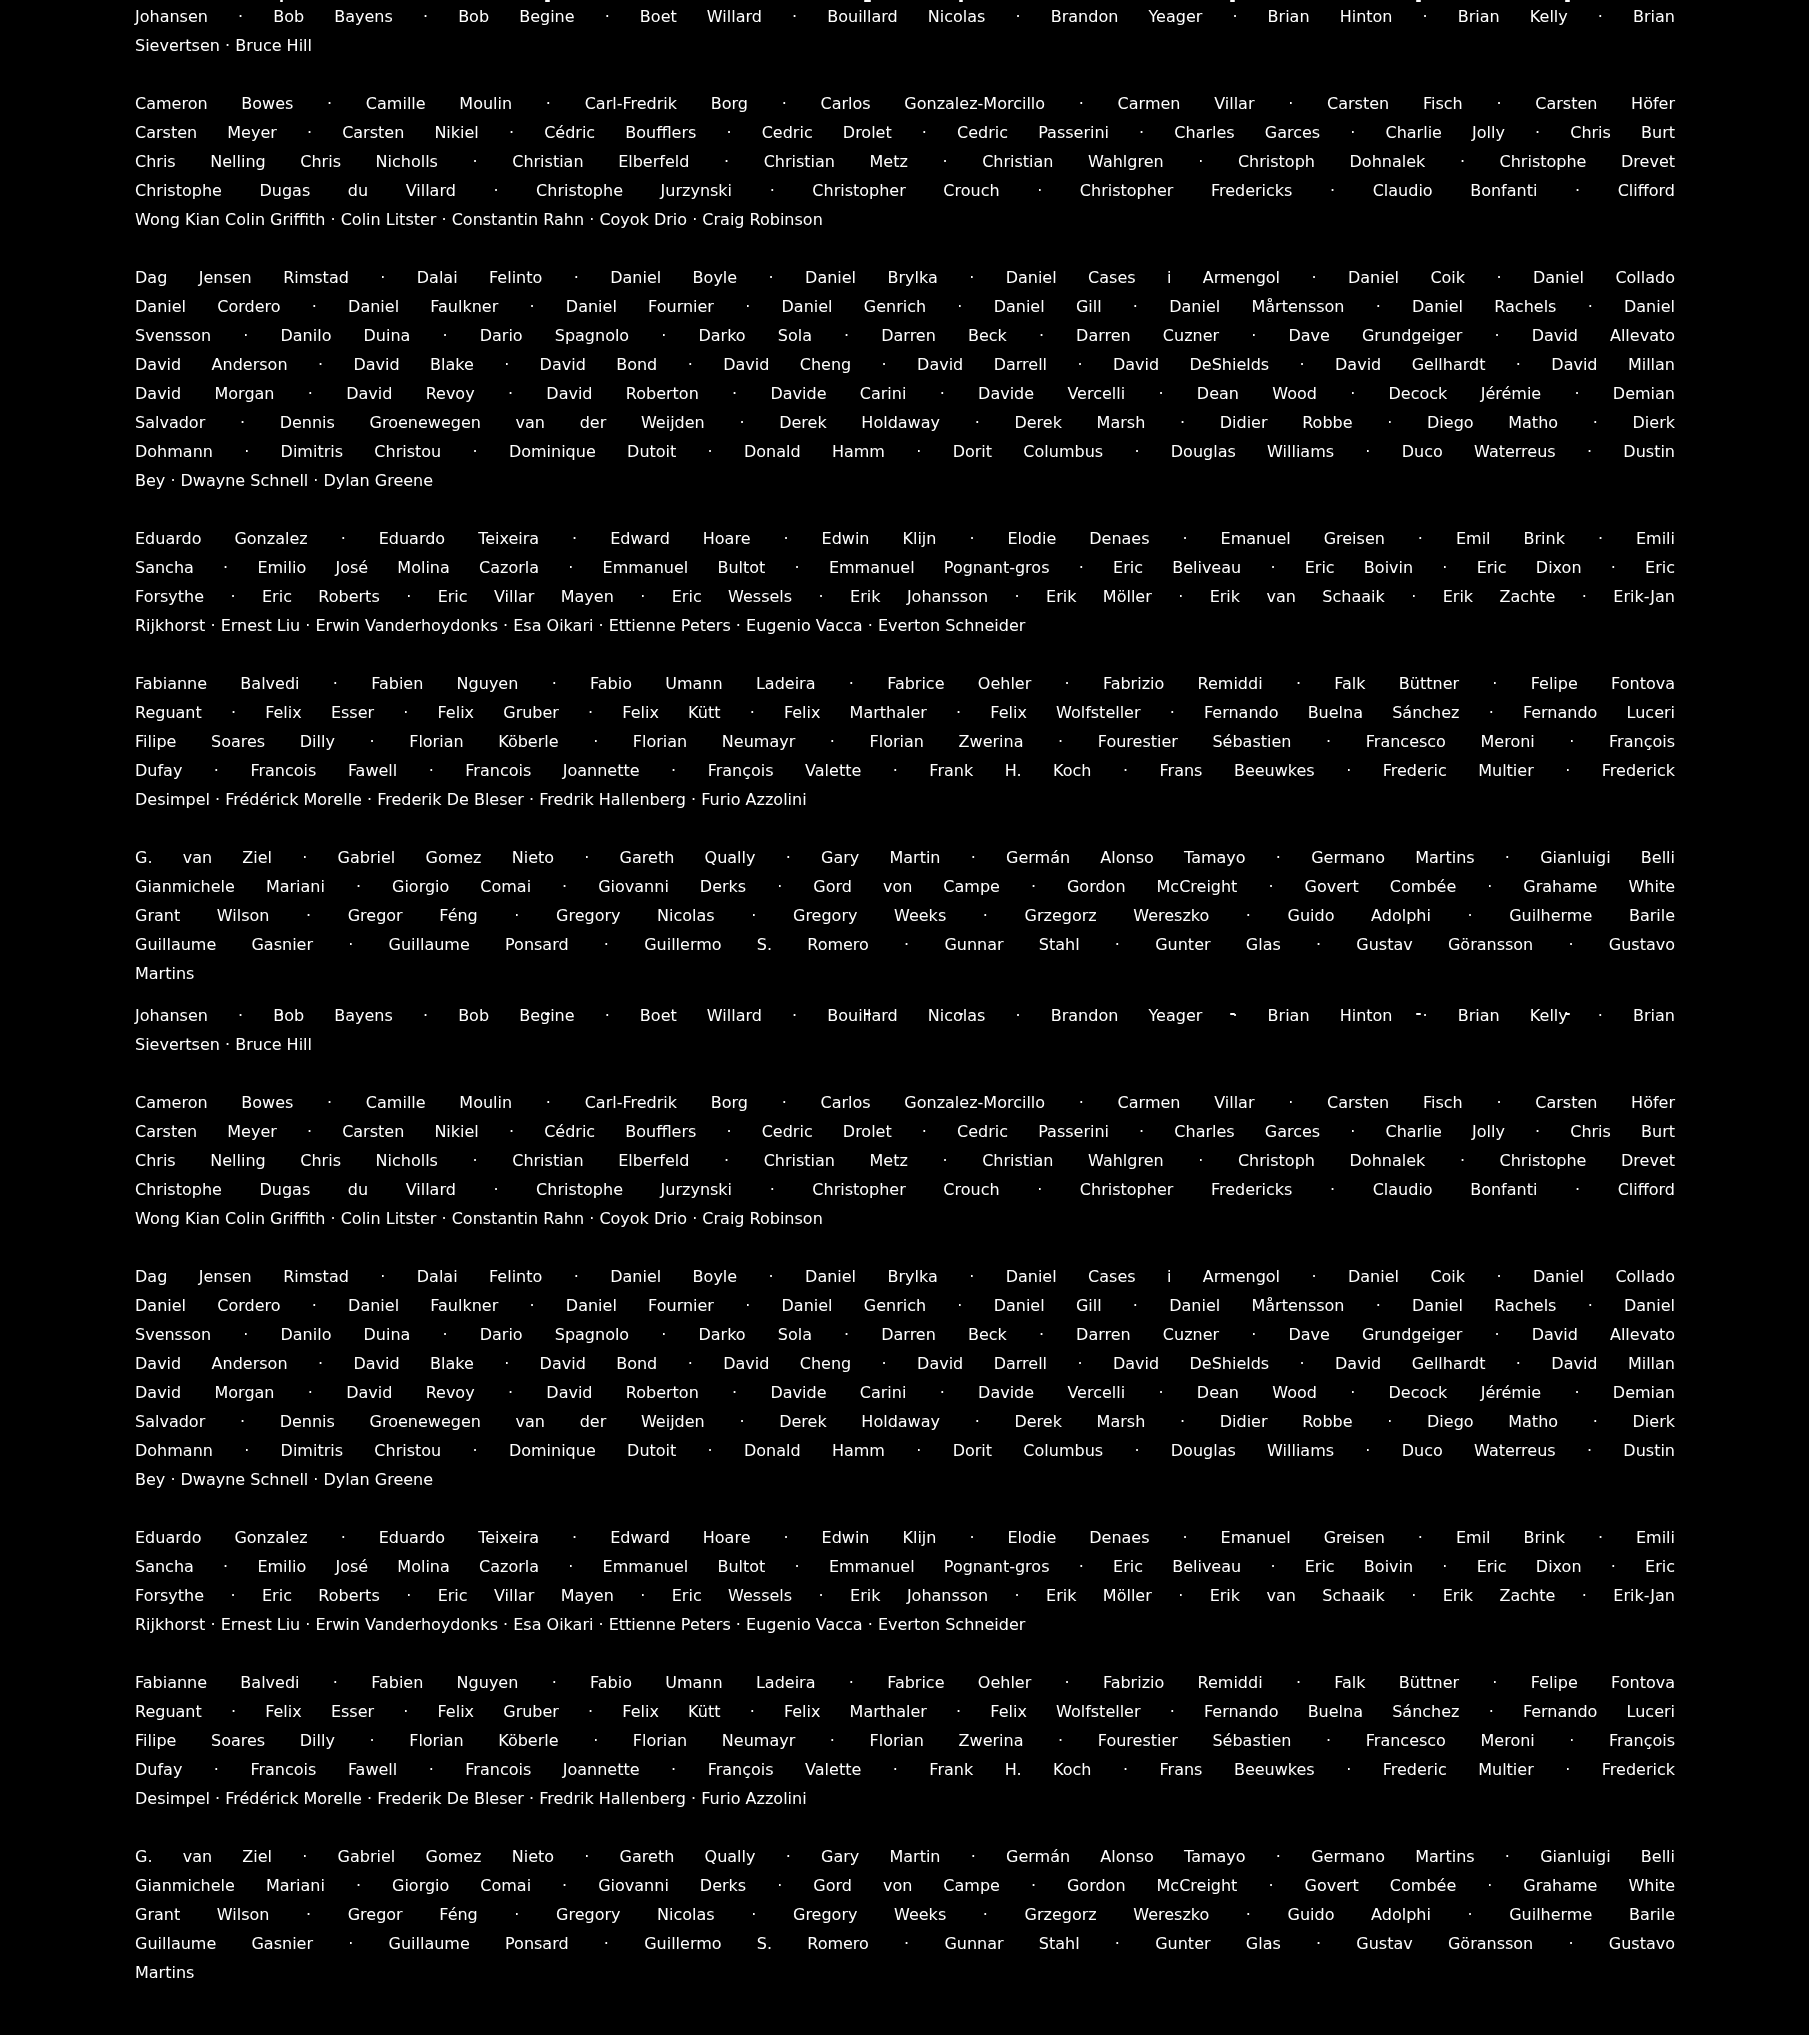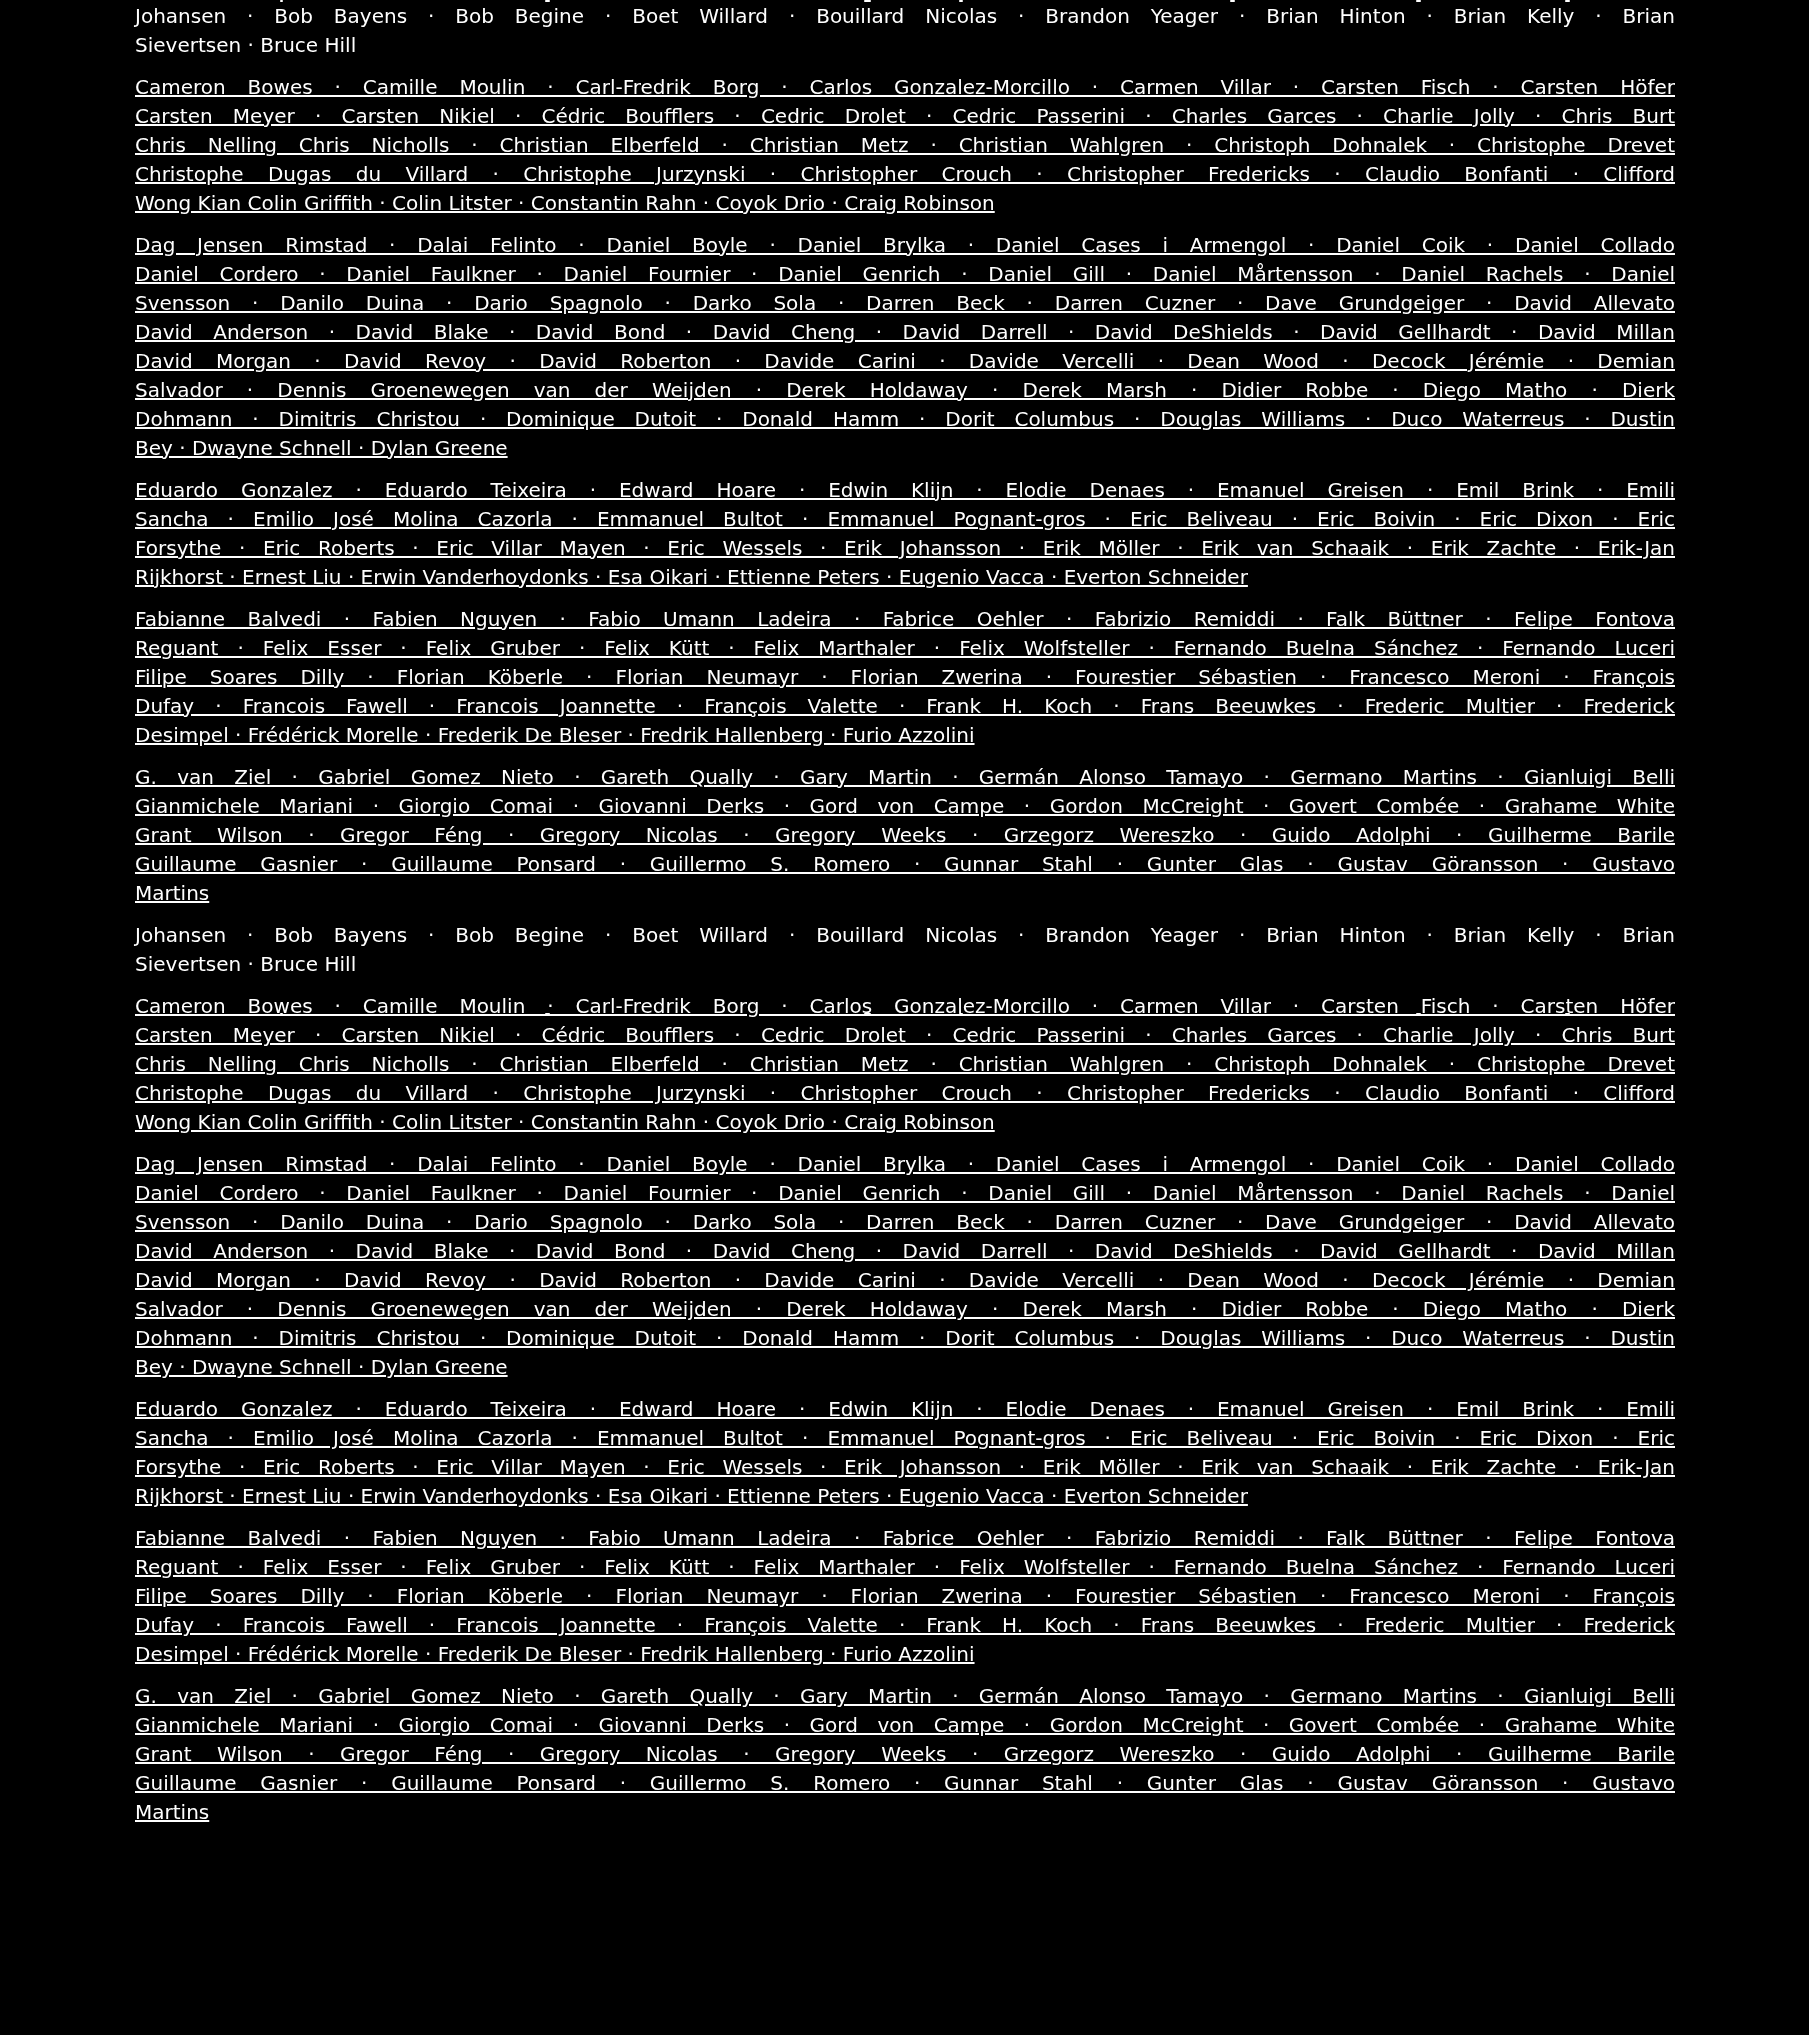--- a/index.html
+++ b/index.html
@@ -8,26 +8,26 @@
     height: 2035px;
     overflow: hidden;
     position: relative;
     font-family: "DejaVu Sans", sans-serif;
   }
   .credits-roll {
     position: absolute;
     left: 135px;
     top: 1.8px;
     width: 1540px;
-    font-size: 20px;
+    font-size: 16px;
     line-height: 29px;
     font-weight: normal;
   }
   .block + .block { margin-top: 13.6px; }
-  .para + .para { margin-top: 13px; text-decoration: underline; }
+  .para + .para { margin-top: 29px; }
   .line {
     text-align: justify;
     text-align-last: justify;
     text-justify: inter-word;
     white-space: normal;
   }
   .line.last { text-align-last: left; }
   .fragment-layer {
     position: absolute;
     left: 0; top: 0;

